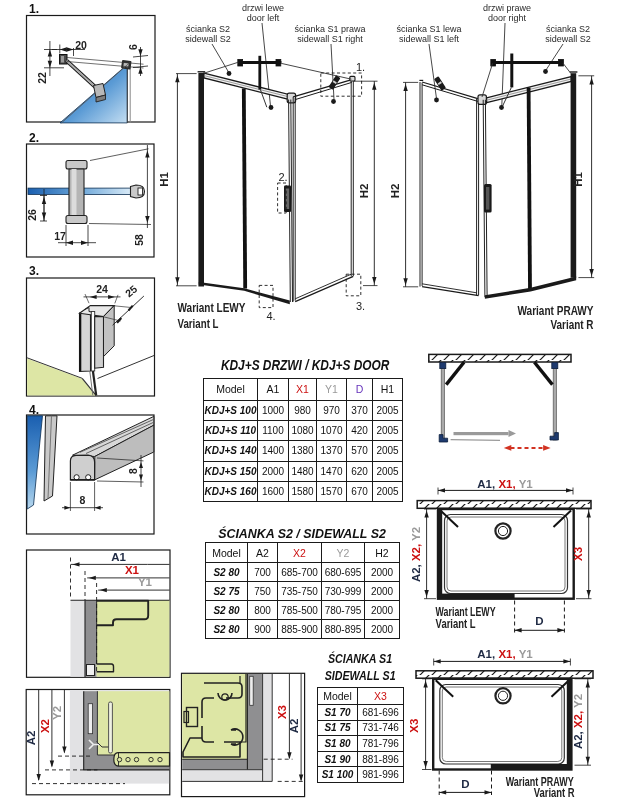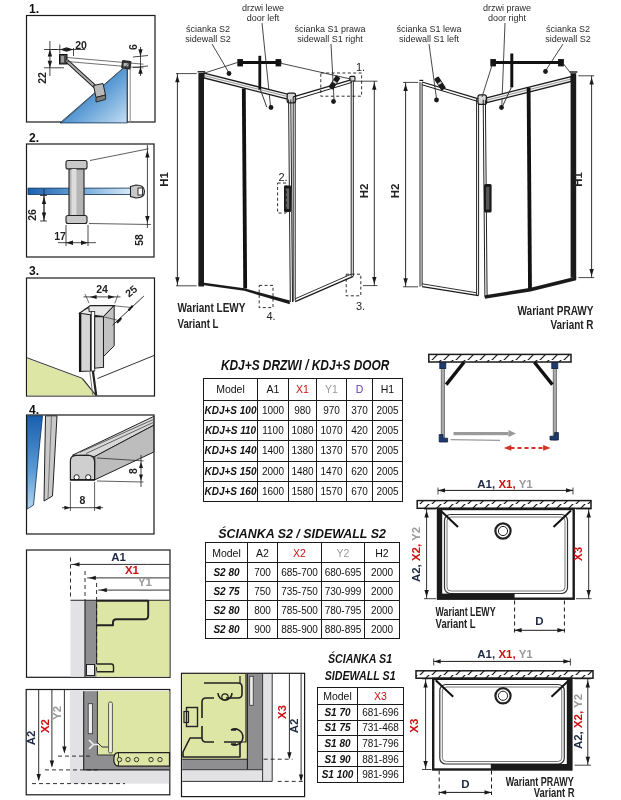--- a/index.html
+++ b/index.html
@@ -568,21 +568,21 @@
         <tr>
           <th>Model</th>
           <th style="color:#cc1111;">X3</th>
         </tr>
 <tr>
           <td class="mod">S1 70</td>
           <td class="num">681-696</td>
         </tr>
 <tr>
           <td class="mod">S1 75</td>
-          <td class="num">731-468</td>
+          <td class="num">731-746</td>
         </tr>
 <tr>
           <td class="mod">S1 80</td>
           <td class="num">781-796</td>
         </tr>
 <tr>
           <td class="mod">S1 90</td>
           <td class="num">881-896</td>
         </tr>
 <tr>

